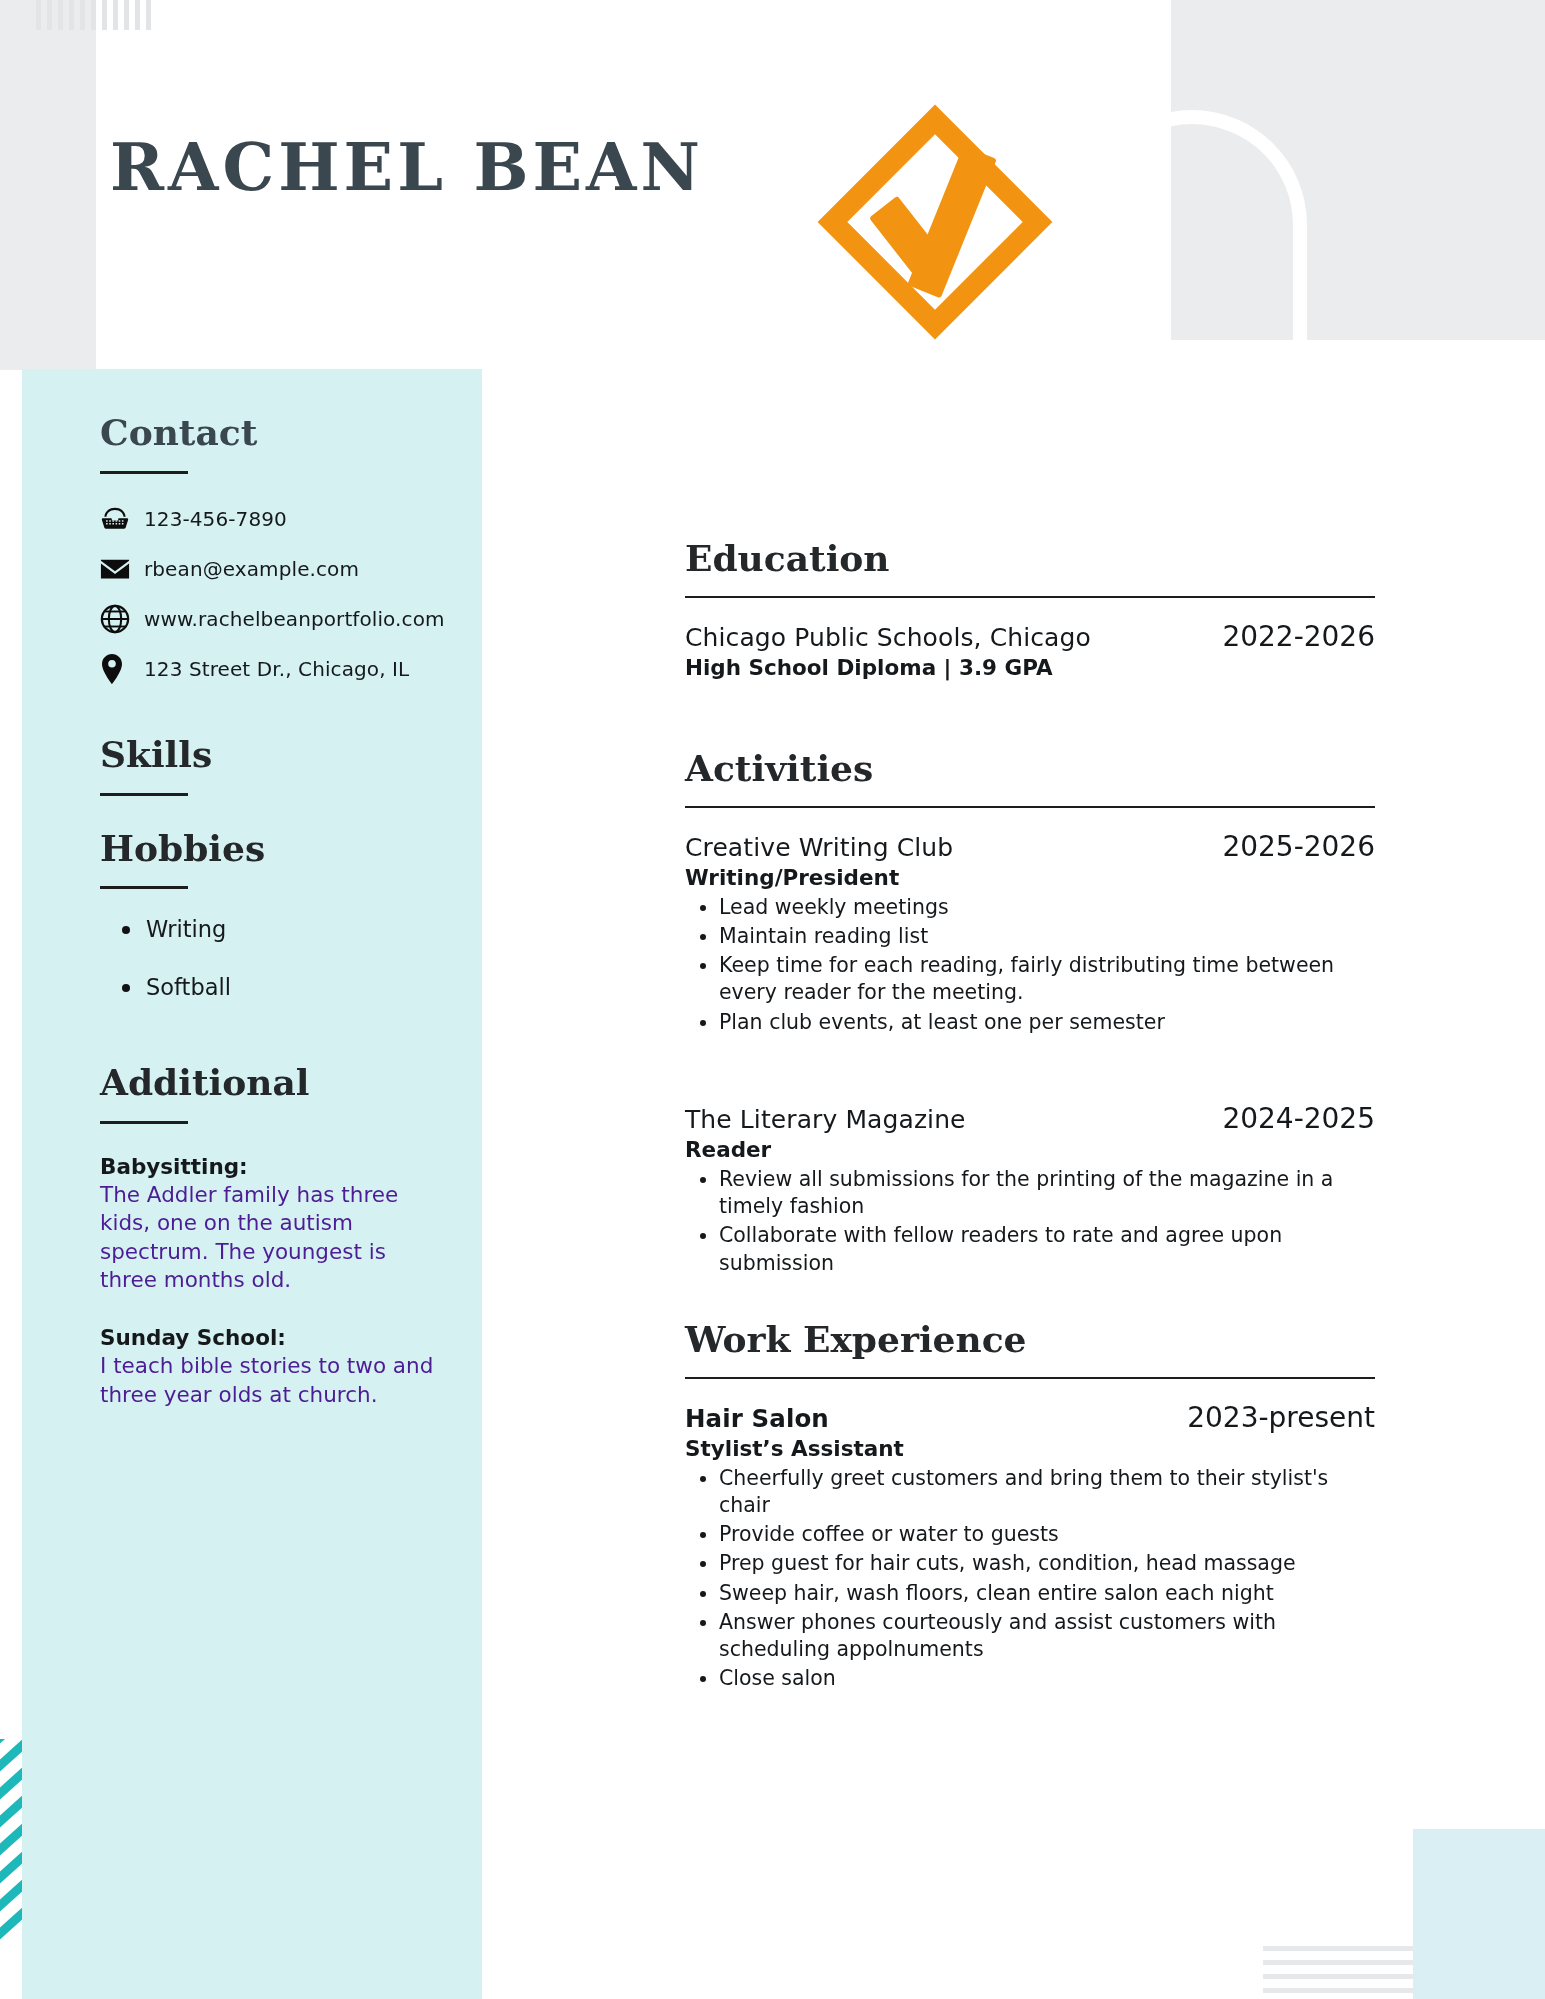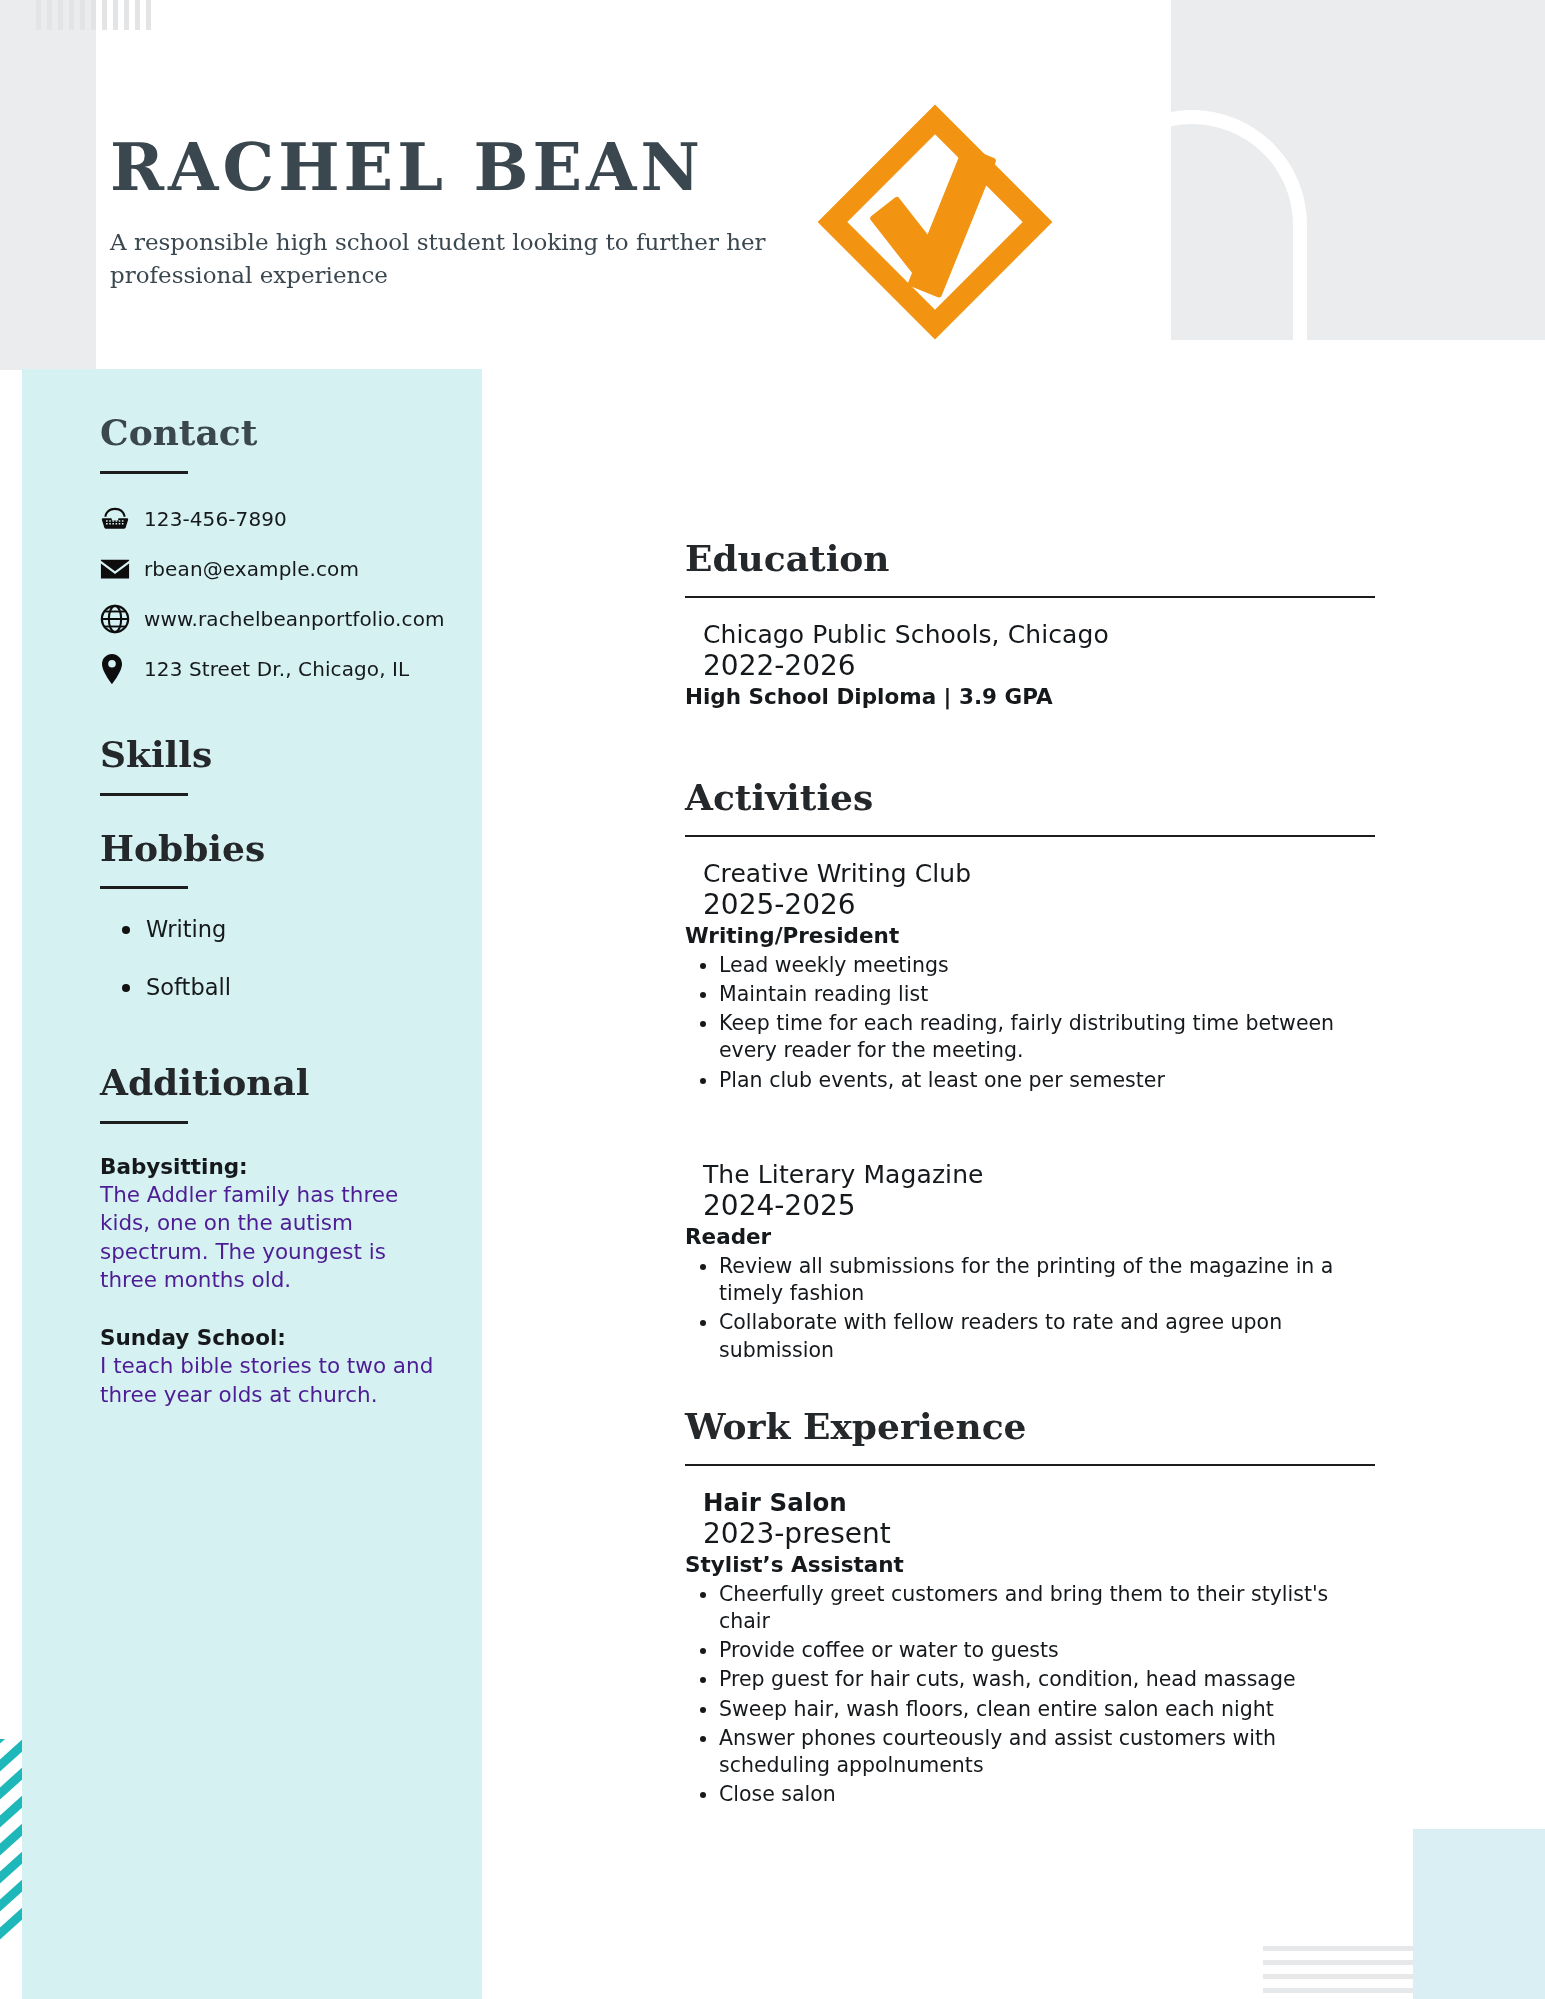--- a/index.html
+++ b/index.html
@@ -246,21 +246,20 @@
     height: 2px;
     background: #1d1d1d;
     margin-top: 18px;
     width: 100%;
   }
   .entry { margin-top: 22px; }
   .entry-top {
     display: flex;
     align-items: baseline;
     justify-content: space-between;
-    flex-direction: column;
   }
   .entry-org {
     font-size: 25px;
     color: #15191c;
     letter-spacing: .1px;
   }
   .entry-org.bold { font-weight: bold; font-size: 24.5px; }
   .entry-date {
     font-size: 28px;
     color: #15191c;
@@ -329,21 +328,20 @@
   <div class="logo">
     <div class="diamond"></div>
     <div class="check">
       <b class="c1"></b>
         <b class="c2"></b>
     </div>
   </div>
 
   <div class="header">
     <h1 class="name">RACHEL BEAN</h1>
-    <div class="tagline">A responsible high school student looking to further her professional experience</div>
   </div>
 
   <div class="sidebar">
 
     <h2 class="side-h dark">Contact</h2>
     <div class="rule"></div>
 
     <div class="contact-list">
       <div class="contact-row">
         <span class="ic">

